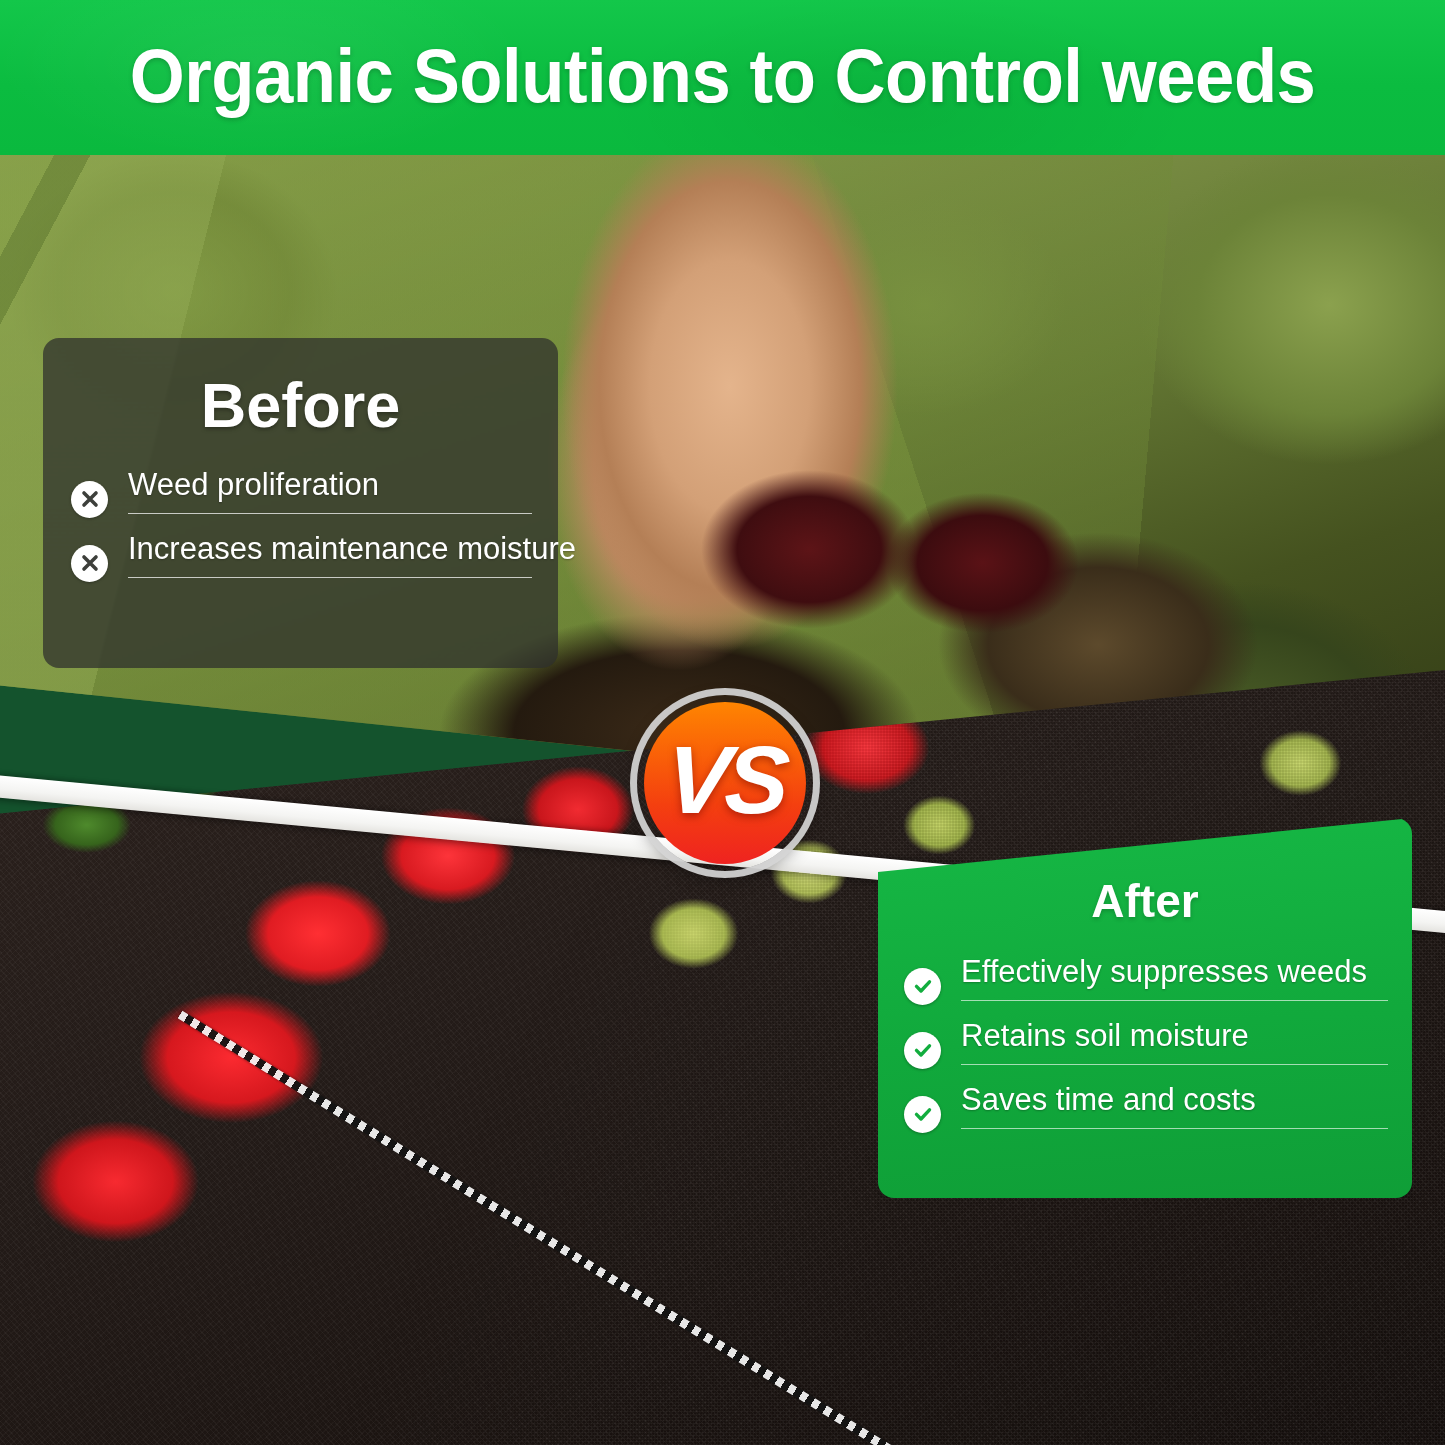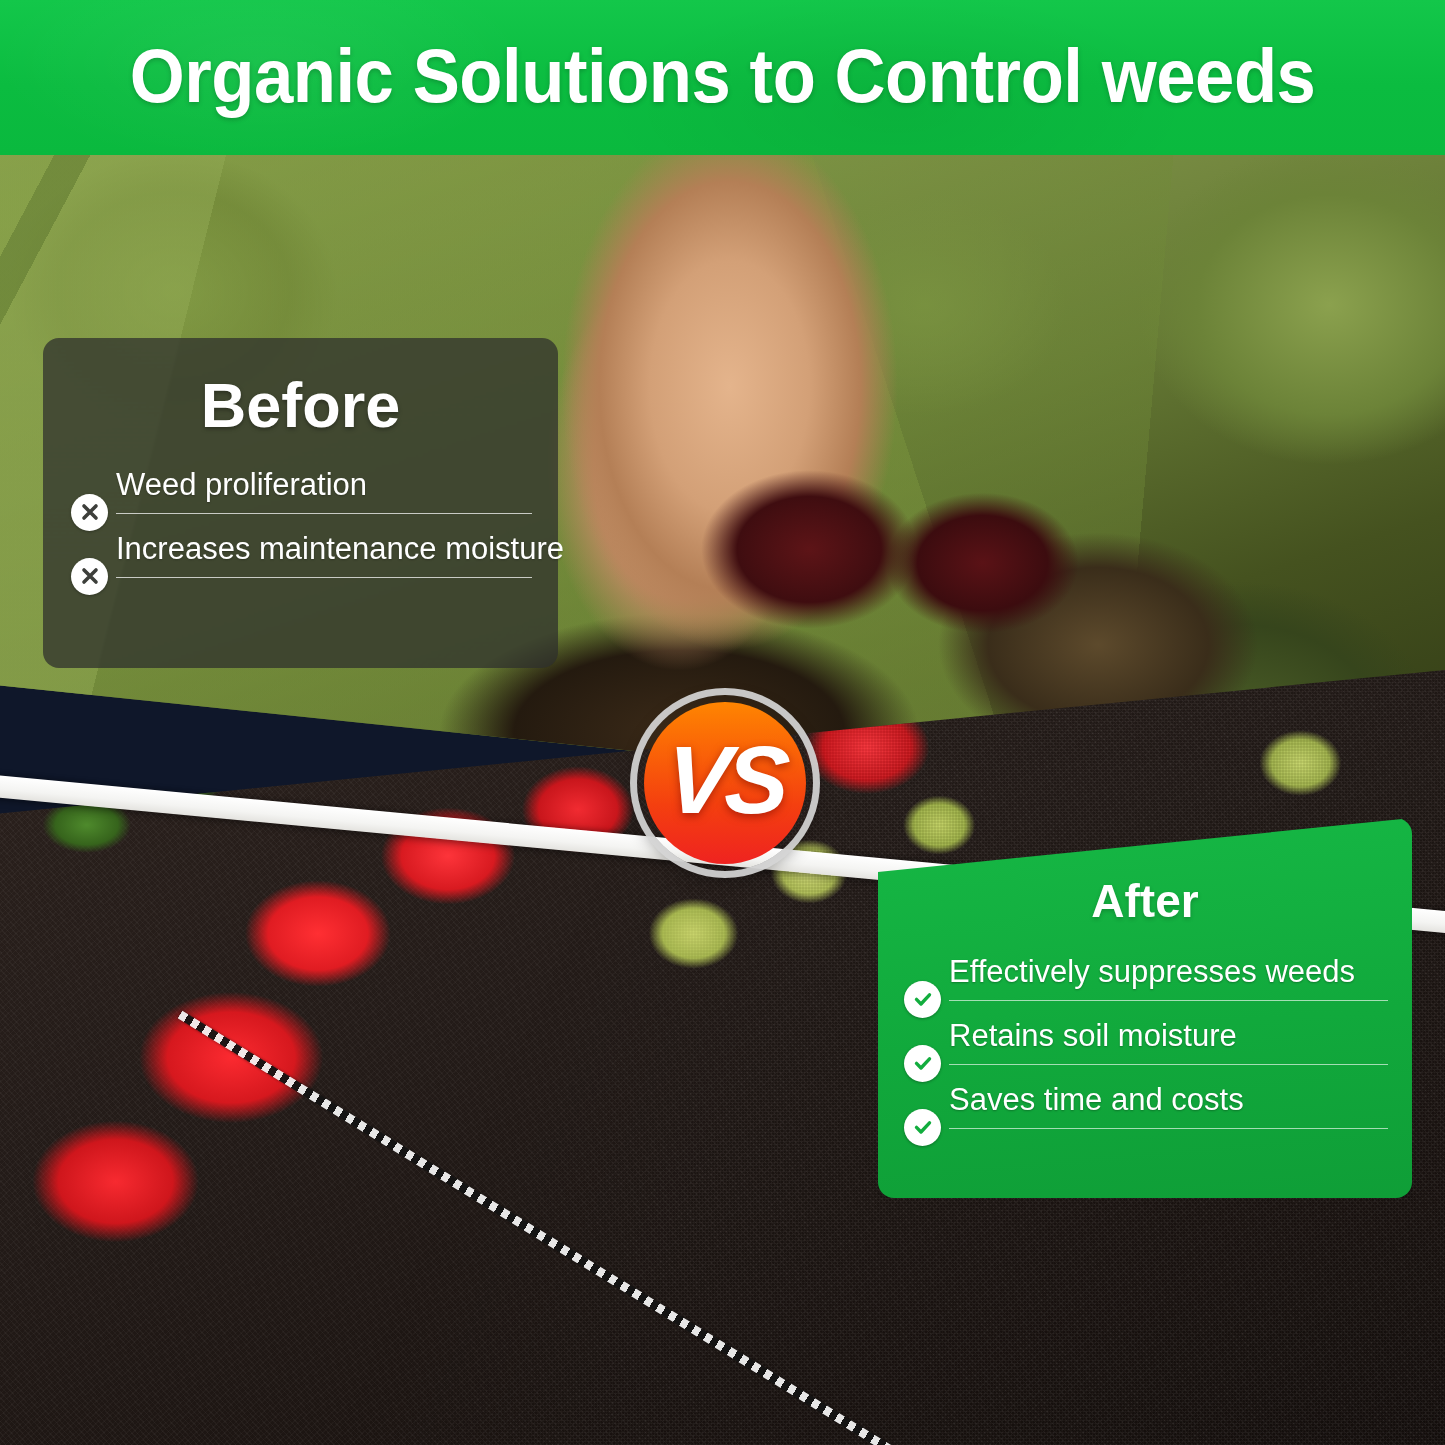--- a/index.html
+++ b/index.html
@@ -8,21 +8,21 @@
   body{
     font-family:"Liberation Sans", sans-serif;
     width:1445px; height:1445px;
     overflow:hidden;
   }
 
   #poster{
     position:relative;
     width:1445px; height:1445px;
     overflow:hidden;
-    background:#0f172a;
+    background:#14532d;
   }
 
   
   .banner{
     position:absolute; left:0; top:0;
     width:1445px; height:155px;
     background:#0ec243;
     background-image:
       radial-gradient(ellipse 380px 150px at 18% 40%, rgba(255,255,255,.055), rgba(255,255,255,0) 70%),
       radial-gradient(ellipse 420px 170px at 62% 70%, rgba(0,0,0,.05), rgba(0,0,0,0) 70%),
@@ -170,22 +170,22 @@
     line-height:1;
     text-align:center;
     margin:44px 0 30px 0;
     text-shadow:0 2px 4px rgba(0,0,0,.20);
   }
 
   
   .feat-list{ list-style:none; }
   .feat-row{
     display:flex;
-    align-items:flex-end;
-    gap:8px;
+    align-items:center;
+    gap:20px;
     padding:0 0 0 2px;
   }
   .feat-body{ flex:1; min-width:0; }
   .feat-text{
     display:block;
     color:#ffffff;
     font-size:31px;
     font-weight:400;
     line-height:1.16;
     white-space:nowrap;

